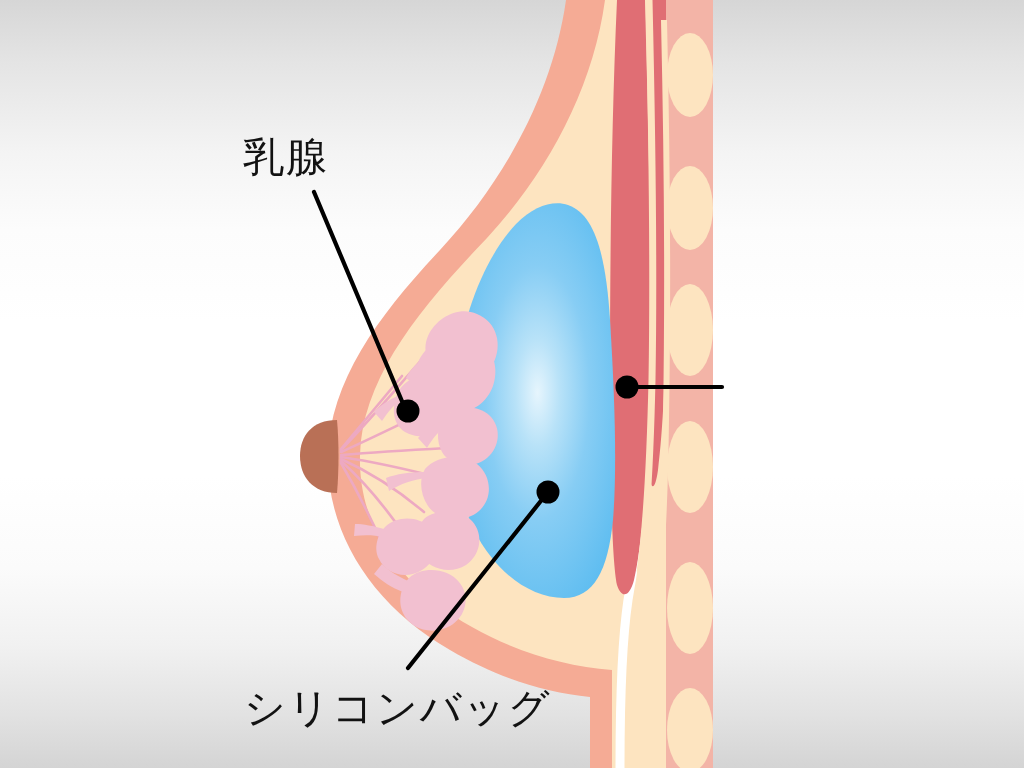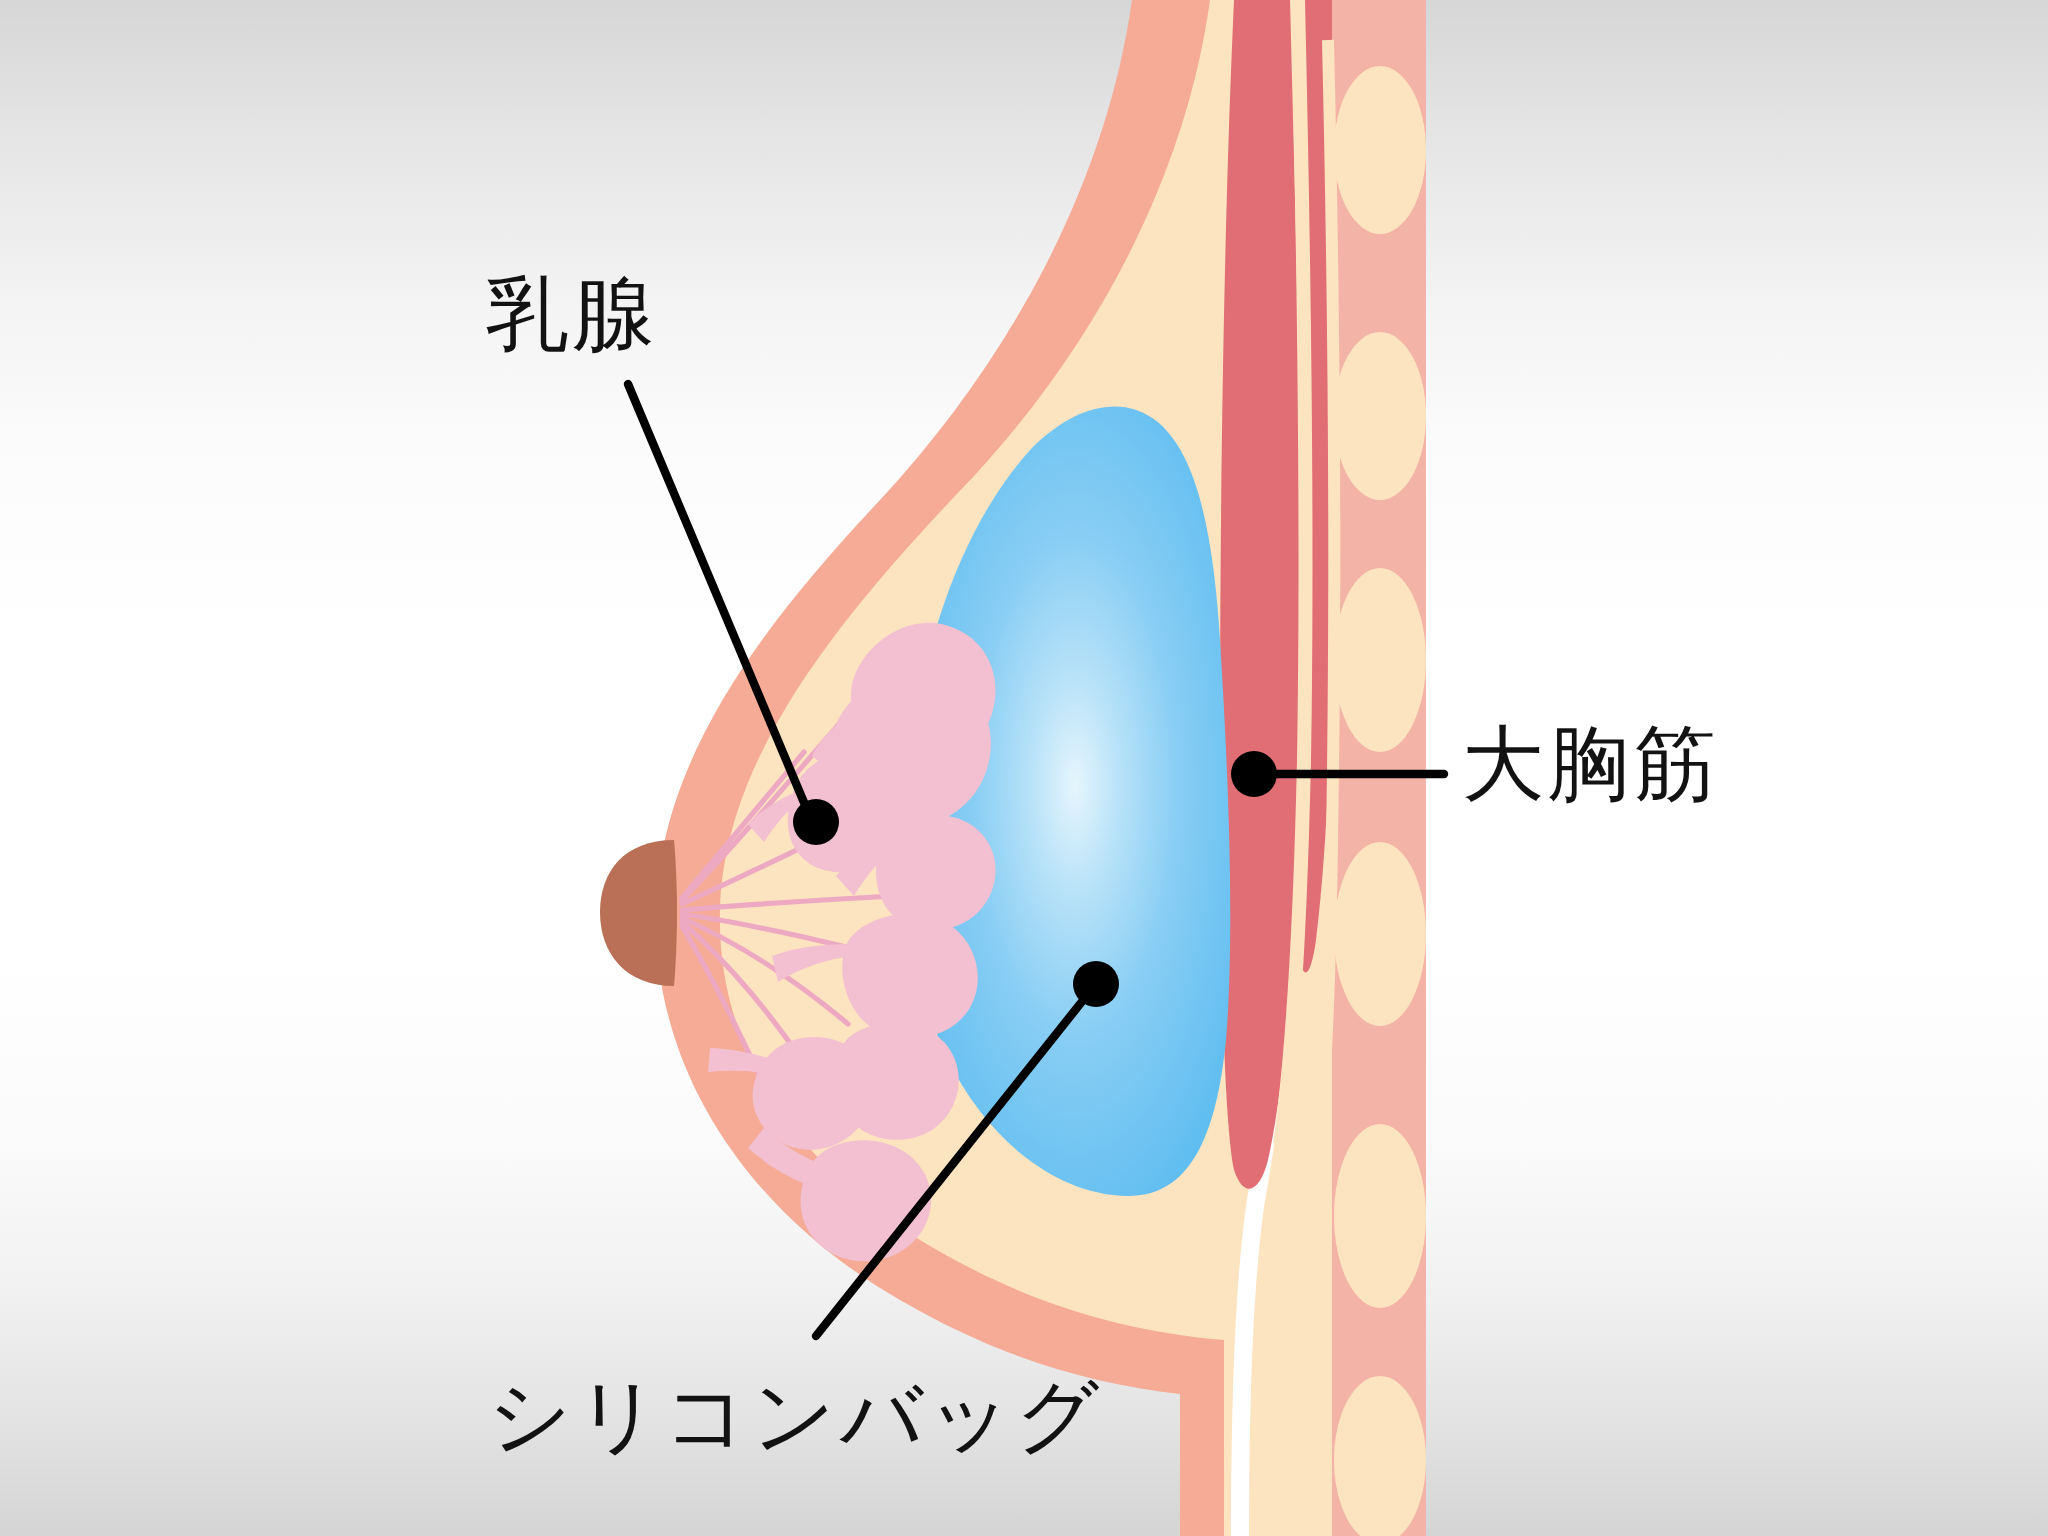--- a/index.html
+++ b/index.html
@@ -206,17 +206,16 @@
         <circle cx="408" cy="411" r="11.5"></circle>
         <circle cx="627" cy="387" r="11.5"></circle>
         <circle cx="548" cy="492" r="11.5"></circle>
       </g>
 
     </g>
   </svg>
 
   <div class="lbl" id="label-gland">乳腺</div>
 
-  <div class="lbl" id="label-pectoralis">大胸筋</div>
 
   <div class="lbl" id="label-implant">シリコンバッグ</div>
 
 </div>
 
 </body></html>

